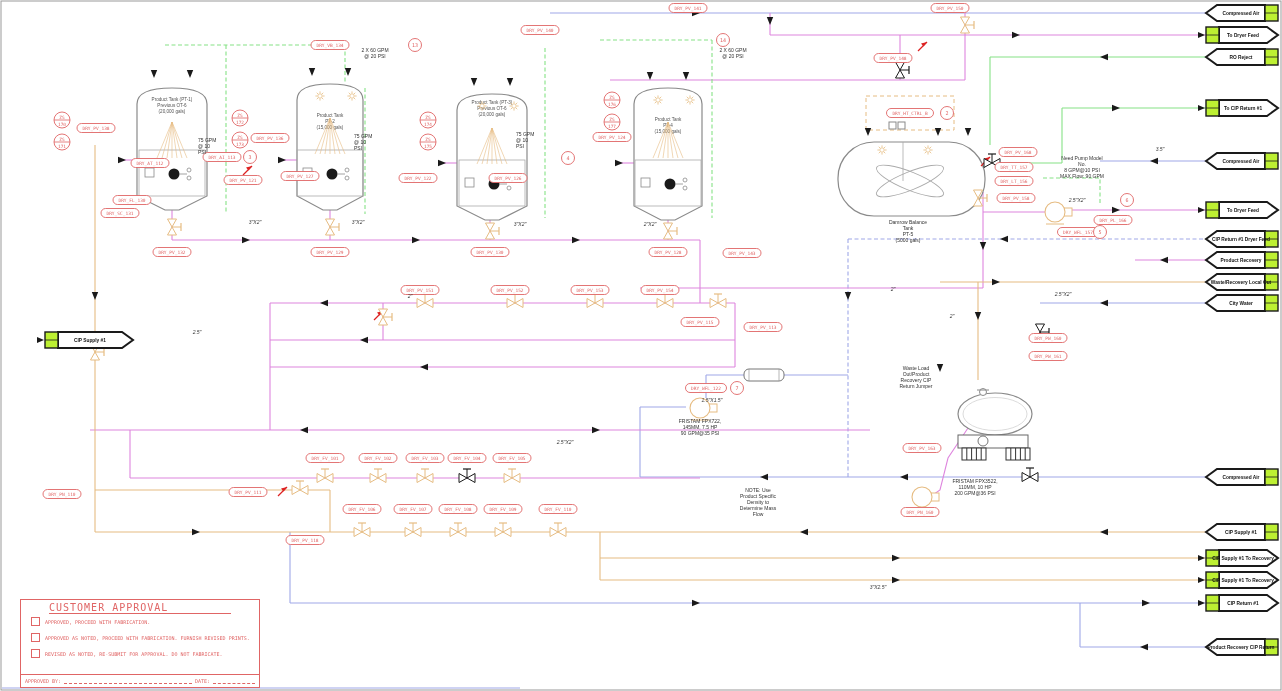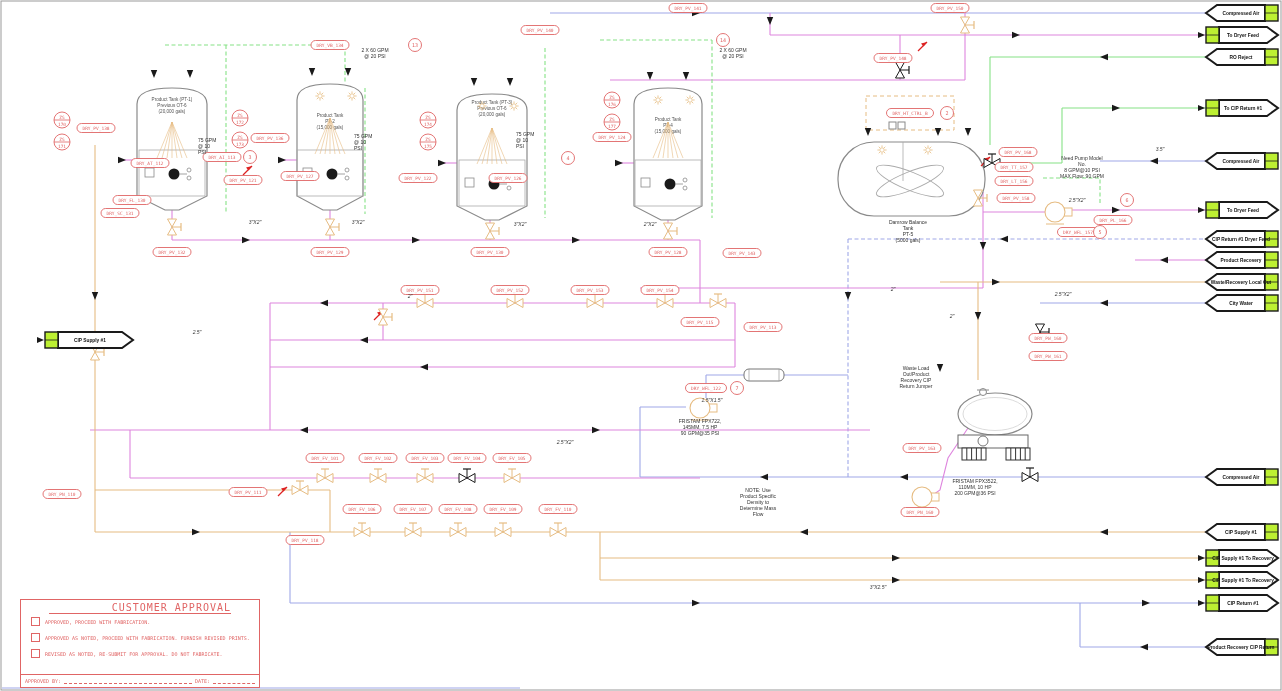--- a/index.html
+++ b/index.html
@@ -2,21 +2,21 @@
 <html><head>
 <meta charset="utf-8">
 <style>
   html,body{margin:0;padding:0;background:#fff;}
   .sheet{position:relative;width:1282px;height:691px;background:#fff;overflow:hidden;
          font-family:"Liberation Sans", sans-serif;}
   svg{position:absolute;left:0;top:0;}
   .approval{position:absolute;left:20px;top:599px;width:238px;height:87px;
             border:1px solid #e06565;color:#e06565;font-size:6px;
             font-family:"DejaVu Sans Mono", monospace;background:#fff;}
-  .ap-title{font-size:10px;text-align:right;margin:2px 28px 3px 28px;
+  .ap-title{font-size:10px;text-align:left;margin:2px 28px 3px 28px;
             border-bottom:1px solid #e06565;letter-spacing:1px;}
   .ap-row{display:flex;align-items:center;margin:0 0 7px 10px;}
   .ap-check{display:inline-block;width:7px;height:7px;border:1px solid #e06565;
             margin-right:5px;flex:0 0 auto;background:#fff;}
   .ap-opt{font-size:5px;letter-spacing:0;}
   .ap-sign{position:absolute;left:0;right:0;bottom:0;border-top:1px solid #e06565;
            display:flex;align-items:center;padding:3px 4px;font-size:5px;gap:3px;}
   .ap-line{flex:1;border-bottom:1px dashed #e06565;height:4px;}
   .ap-line.short{flex:0 0 42px;}
 </style>

